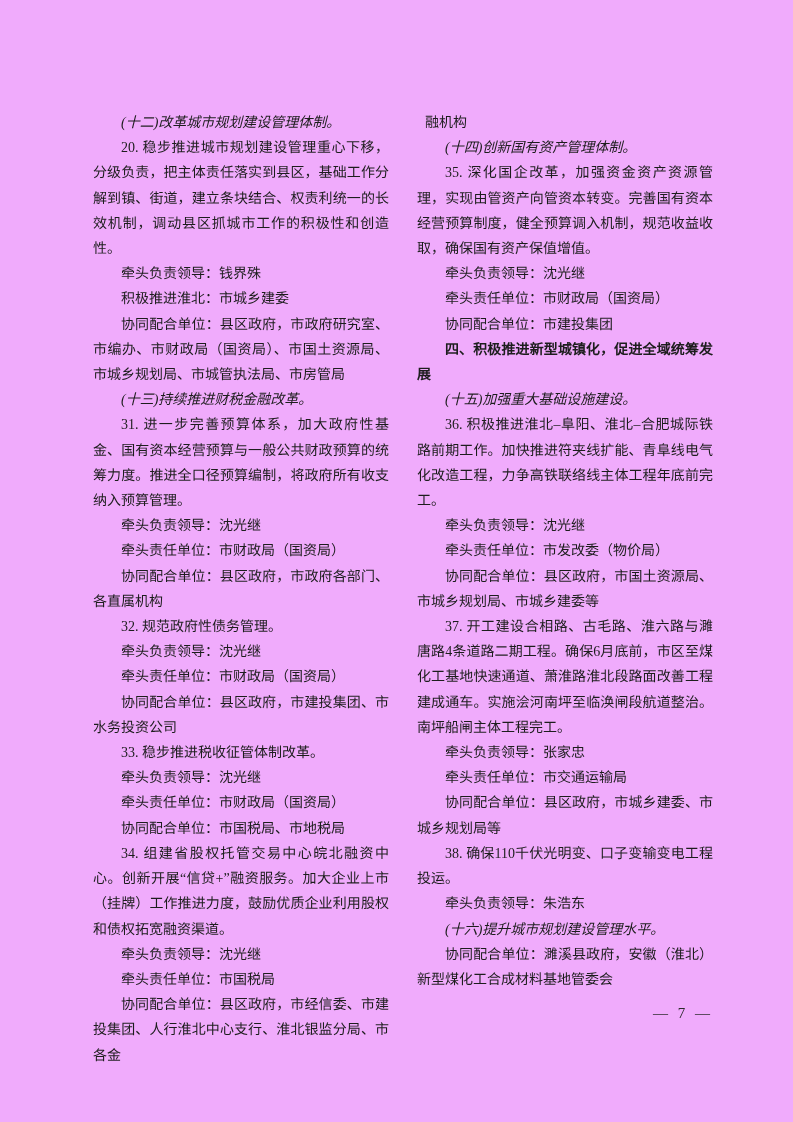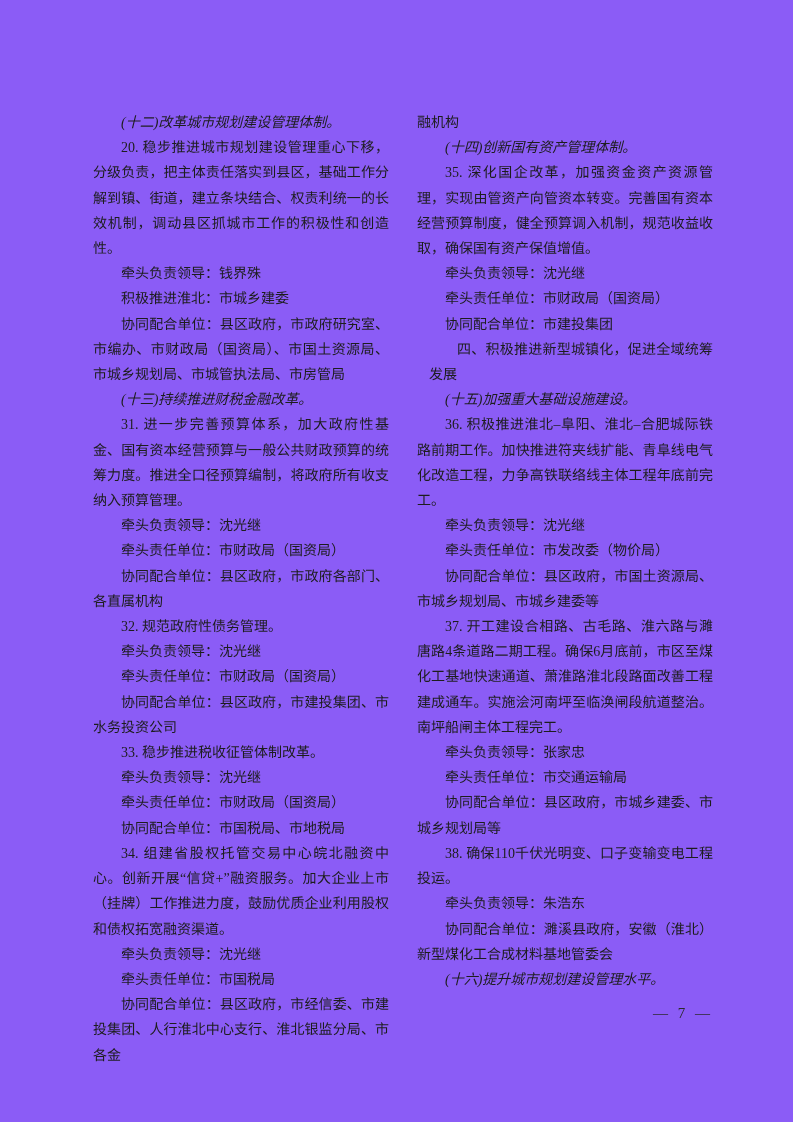--- a/index.html
+++ b/index.html
@@ -4,21 +4,21 @@
 <style>
   html, body {
     margin: 0;
     padding: 0;
     background: #ffffff;
   }
   .page {
     position: relative;
     width: 793px;
     height: 1122px;
-    background: #8b5cf6;
+    background: #f0abfc;
     overflow: hidden;
     color: #1d1d1d;
     font-family: "Liberation Serif", "DejaVu Serif", serif;
   }
   .content {
     position: absolute;
     left: 93px;
     top: 110px;
     display: flex;
     gap: 28px;
@@ -30,29 +30,29 @@
     margin: 0;
     padding: 0;
     font-size: 14px;
     line-height: 25.2px;
     text-align: justify;
     text-indent: 2em;
     word-break: break-all;
   }
   .para.cont {
     text-indent: 0;
+    margin-left: 8px;
   }
   .para.kai {
     
     font-style: italic;
   }
   .para.bold {
-    font-weight: normal;
+    font-weight: bold;
     font-style: normal;
-    margin-left: 12px;
   }
   .footer {
     position: absolute;
     top: 1002px;
     left: 93px;
     width: 620px;
     text-align: right;
     font-size: 15px;
     line-height: 22px;
     letter-spacing: 3px;
@@ -101,18 +101,18 @@
         <p class="para">36. 积极推进淮北–阜阳、淮北–合肥城际铁路前期工作。加快推进符夹线扩能、青阜线电气化改造工程，力争高铁联络线主体工程年底前完工。</p>
         <p class="para">牵头负责领导：沈光继</p>
         <p class="para">牵头责任单位：市发改委（物价局）</p>
         <p class="para">协同配合单位：县区政府，市国土资源局、市城乡规划局、市城乡建委等</p>
         <p class="para">37. 开工建设合相路、古毛路、淮六路与濉唐路4条道路二期工程。确保6月底前，市区至煤化工基地快速通道、萧淮路淮北段路面改善工程建成通车。实施浍河南坪至临涣闸段航道整治。南坪船闸主体工程完工。</p>
         <p class="para">牵头负责领导：张家忠</p>
         <p class="para">牵头责任单位：市交通运输局</p>
         <p class="para">协同配合单位：县区政府，市城乡建委、市城乡规划局等</p>
         <p class="para">38. 确保110千伏光明变、口子变输变电工程投运。</p>
         <p class="para">牵头负责领导：朱浩东</p>
+        <p class="para kai">(十六)提升城市规划建设管理水平。</p>
         <p class="para">协同配合单位：濉溪县政府，安徽（淮北）新型煤化工合成材料基地管委会</p>
-        <p class="para kai">(十六)提升城市规划建设管理水平。</p>
       </div>
   </div>
   <div class="footer">— 7 —</div>
 </div>
 
 </body></html>

